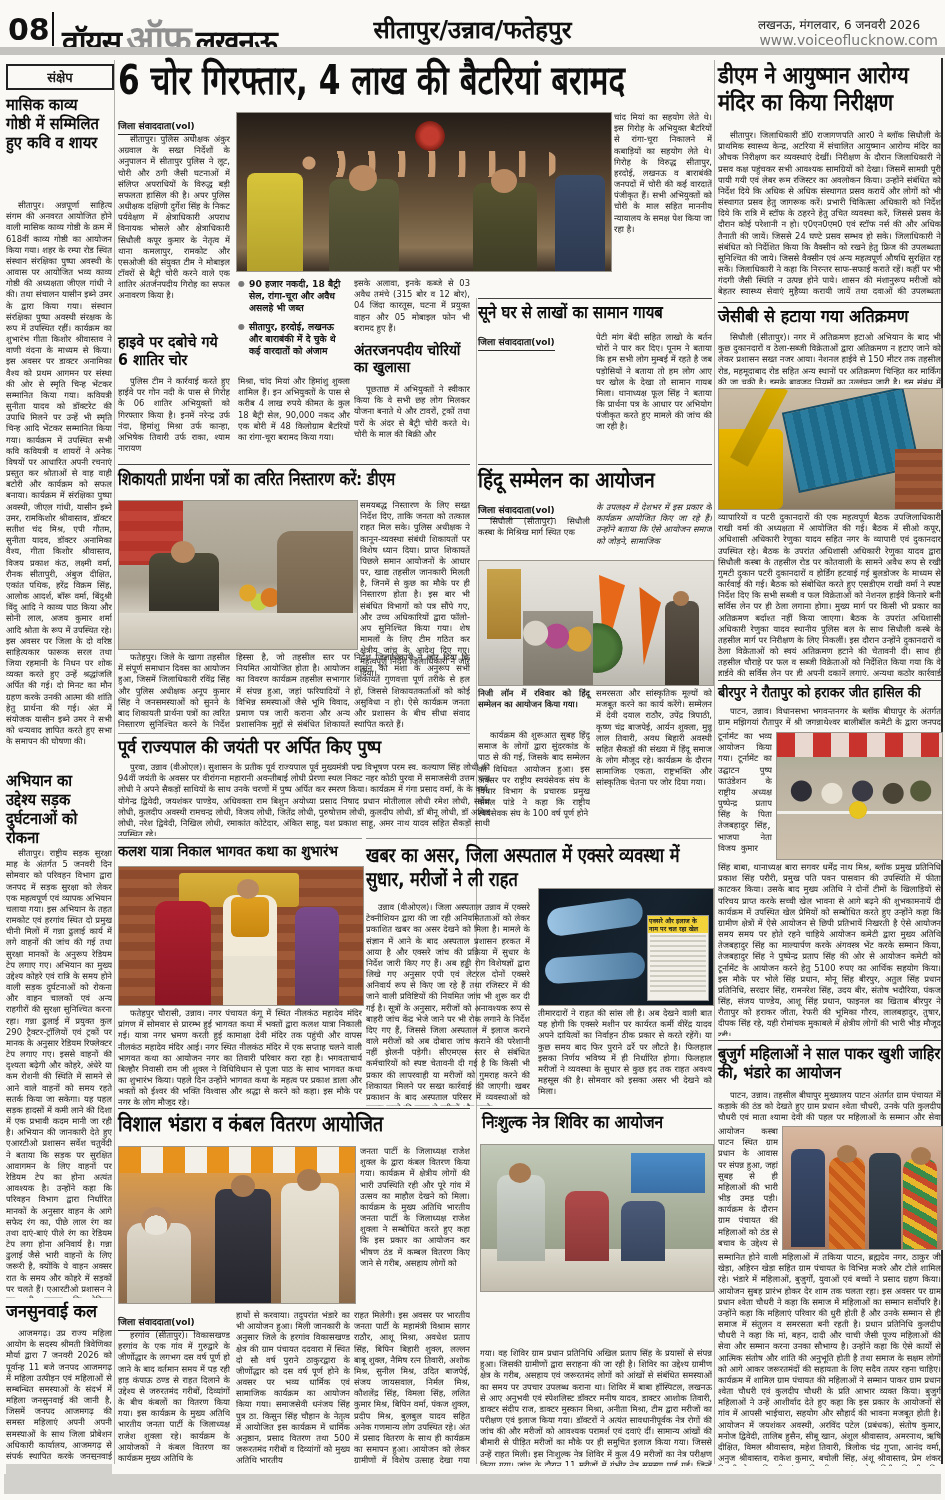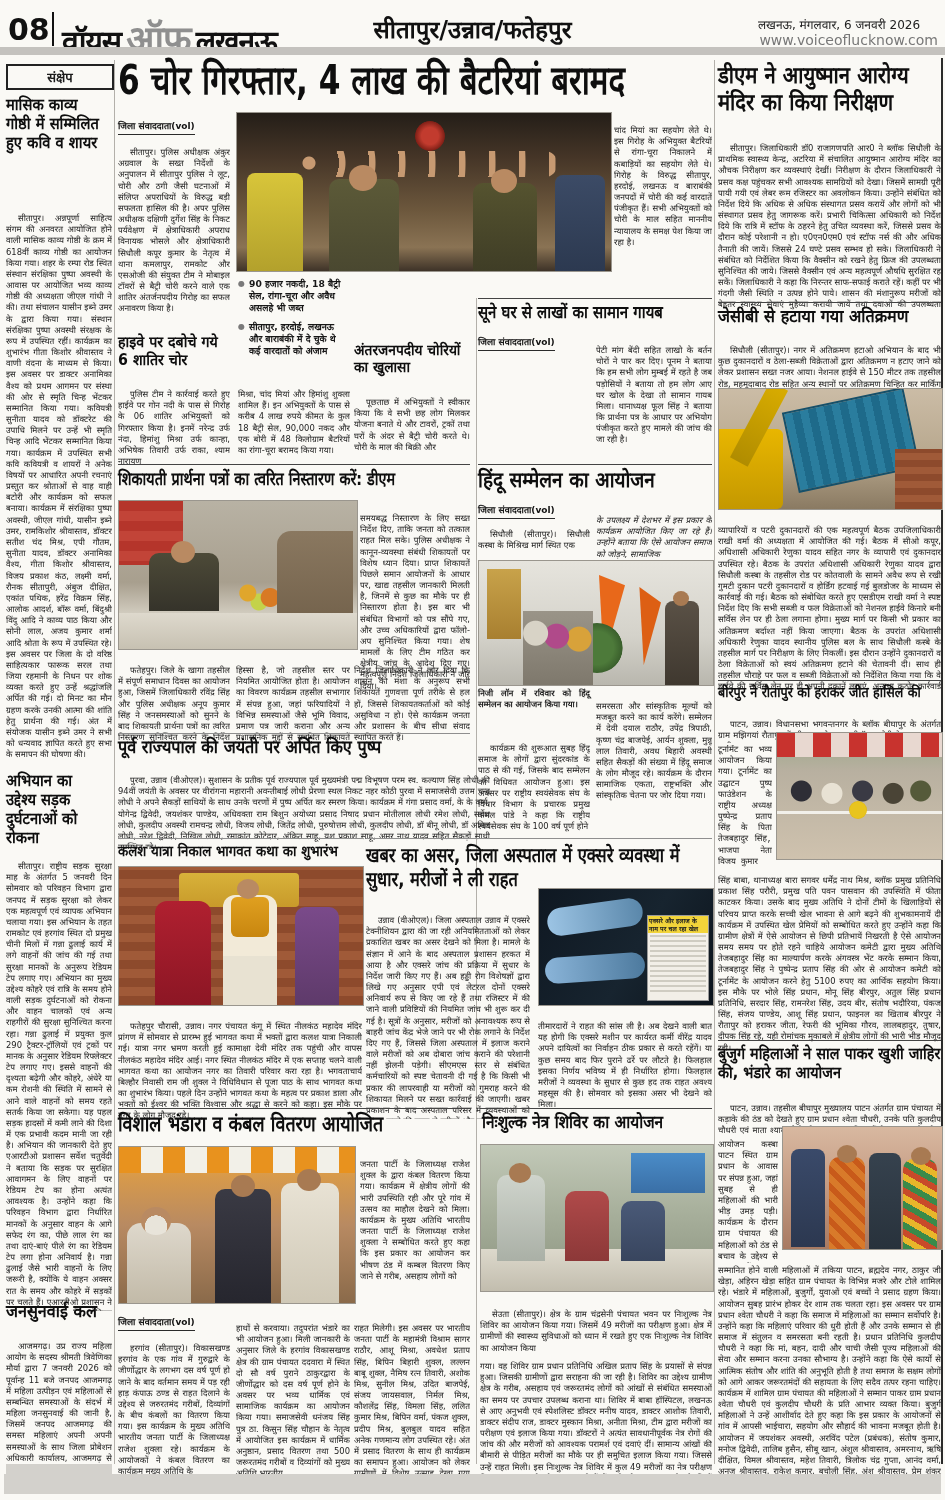--- a/index.html
+++ b/index.html
@@ -1,21 +1,21 @@
 <!DOCTYPE html>
 <html><head>
 <meta charset="utf-8">
 <style>
   html,body{margin:0;padding:0;background:#e9e9e9;}
   #page{position:relative;width:945px;height:1500px;margin:0 auto;background:#faf9f5;
         font-family:"DejaVu Sans","Liberation Sans",sans-serif;overflow:hidden;color:#1b1b1b;}
   .abs{position:absolute;}
   .hl{font-weight:700;color:#0e0e0e;transform-origin:0 0;line-height:1.12;white-space:nowrap;}
   .hlw{font-weight:700;color:#0e0e0e;transform-origin:0 0;line-height:1.18;}
-  .body{font-size:8.4px;line-height:1.33;text-align:justify;color:#1d1d1d;overflow:hidden;text-indent:12px;margin-top:13px;}
+  .body{font-size:8.4px;line-height:1.33;text-align:justify;color:#1d1d1d;overflow:hidden;text-indent:12px;}
   .nofirst{text-indent:0;}
   .byl{font-weight:700;font-size:9px;color:#111;border-bottom:1.3px solid #2b2b2b;padding-bottom:2px;display:inline-block;}
   .rule{background:#8f8f8f;height:1px;}
   .vrule{background:#b3b0aa;width:1px;}
   .ph{overflow:hidden;position:absolute;border:1px solid #9a968e;}
   .blob{position:absolute;border-radius:50%;}
   .cap{font-size:8.3px;line-height:1.3;font-weight:700;color:#222;text-align:justify;}
   .bullet-row{display:flex;gap:4px;font-size:9.2px;font-weight:700;line-height:1.3;margin-bottom:7px;color:#171717;}
   .bdot{color:#7a7a7a;font-size:8px;line-height:1.5;}
   .graybox{background:#d3d1cc;}
@@ -73,20 +73,21 @@
     <div class="bullet-row">
         <span class="bdot">●</span>
         <span>90 हजार नकदी, 18 बैट्री सेल, रांगा-चूरा और अवैध असलहे भी जब्त</span>
       </div>
     <div class="bullet-row">
         <span class="bdot">●</span>
         <span>सीतापुर, हरदोई, लखनऊ और बाराबंकी में दे चुके थे कई वारदातों को अंजाम</span>
       </div>
   </div>
   <div class="abs body nofirst" style="left:238px;top:376px;width:112px;height:88px;">मिश्रा, चांद मियां और हिमांशु शुक्ला शामिल हैं। इन अभियुक्तों के पास से करीब 4 लाख रुपये कीमत के कुल 18 बैट्री सेल, 90,000 नकद और एक बोरी में 48 किलोग्राम बैटरियों का रांगा-चूरा बरामद किया गया।</div>
+  <div class="abs body nofirst" style="left:354px;top:278px;width:116px;height:60px;">इसके अलावा, इनके कब्जे से 03 अवैध तमंचे (315 बोर व 12 बोर), 04 जिंदा कारतूस, घटना में प्रयुक्त वाहन और 05 मोबाइल फोन भी बरामद हुए हैं।</div>
   <div class="abs hlw" style="left:354px;top:342px;width:120px;font-size:14.5px;transform:scaleX(.95);">अंतरजनपदीय चोरियों का खुलासा</div>
   <div class="abs body" style="left:354px;top:384px;width:116px;height:80px;">पूछताछ में अभियुक्तों ने स्वीकार किया कि वे सभी छह लोग मिलकर योजना बनाते थे और टावरों, ट्रकों तथा घरों के अंदर से बैट्री चोरी करते थे। चोरी के माल की बिक्री और</div>
   <div class="abs body nofirst" style="left:614px;top:112px;width:98px;height:184px;">चांद मियां का सहयोग लेते थे। इस गिरोह के अभियुक्त बैटरियों से रांगा-चूरा निकालने में कबाड़ियों का सहयोग लेते थे। गिरोह के विरुद्ध सीतापुर, हरदोई, लखनऊ व बाराबंकी जनपदों में चोरी की कई वारदातें पंजीकृत हैं। सभी अभियुक्तों को चोरी के माल सहित माननीय न्यायालय के समक्ष पेश किया जा रहा है।</div>
 
   <div class="abs rule" style="left:478px;top:298px;width:234px;background:#444;"></div>
   <div class="abs hl" style="left:478px;top:303px;font-size:17px;transform:scaleX(.88);">सूने घर से लाखों का सामान गायब</div>
   <div class="abs" style="left:478px;top:330px;"><span class="byl">जिला संवाददाता(vol)</span></div>
   <div class="abs body nofirst" style="left:596px;top:332px;width:116px;height:130px;">पेटी मांग बेंदी सहित लाखो के बर्तन चोरों ने पार कर दिए। पूनम ने बताया कि हम सभी लोग मुम्बई में रहते है जब पड़ोसियों ने बताया तो हम लोग आए घर खोल के देखा तो सामान गायब मिला। थानाध्यक्ष फूल सिंह ने बताया कि प्रार्थना पत्र के आधार पर अभियोग पंजीकृत करते हुए मामले की जांच की जा रही है।</div>
 
   <div class="abs rule" style="left:118px;top:464px;width:352px;background:#444;"></div>
@@ -171,21 +172,20 @@
   <div class="abs rule" style="left:480px;top:1108px;width:232px;background:#444;"></div>
   <div class="abs hl" style="left:482px;top:1113px;font-size:17.5px;transform:scaleX(.88);">निःशुल्क नेत्र शिविर का आयोजन</div>
   <div class="ph" style="left:480px;top:1144px;width:232px;height:146px;background:linear-gradient(180deg,#c2c9b8 0%,#a8b09c 45%,#8a927e 100%);">
     <div class="abs" style="left:150px;top:8px;width:74px;height:40px;background:linear-gradient(#4a8cc8,#3a6fa6);"></div>
     <div class="abs" style="left:0;top:104px;width:232px;height:42px;background:linear-gradient(#ddd9cc,#c2bdae);"></div>
     <div class="abs" style="left:16px;top:30px;width:48px;height:86px;background:linear-gradient(#cfd4cc,#aab0a6);border-radius:10px 10px 0 0;"></div>
     <div class="blob" style="left:28px;top:18px;width:22px;height:20px;background:#a87a52;"></div>
     <div class="abs" style="left:84px;top:46px;width:44px;height:70px;background:linear-gradient(#b04a4a,#8c3838);border-radius:10px 10px 0 0;"></div>
     <div class="abs" style="left:140px;top:56px;width:44px;height:60px;background:linear-gradient(#4a5a78,#38455e);border-radius:10px 10px 0 0;"></div>
   </div>
-  <div class="abs body" style="left:480px;top:1296px;width:232px;height:84px;">सेउता (सीतापुर)। क्षेत्र के ग्राम चंद्रसेनी पंचायत भवन पर निःशुल्क नेत्र शिविर का आयोजन किया गया। जिसमें 49 मरीजों का परीक्षण हुआ। क्षेत्र में ग्रामीणों की स्वास्थ्य सुविधाओं को ध्यान में रखते हुए एक निःशुल्क नेत्र शिविर का आयोजन किया</div>
   <div class="abs body nofirst" style="left:480px;top:1348px;width:232px;height:118px;">गया। वह शिविर ग्राम प्रधान प्रतिनिधि अखिल प्रताप सिंह के प्रयासों से संपन्न हुआ। जिसकी ग्रामीणों द्वारा सराहना की जा रही है। शिविर का उद्देश्य ग्रामीण क्षेत्र के गरीब, असहाय एवं जरूरतमंद लोगों को आंखों से संबंधित समस्याओं का समय पर उपचार उपलब्ध कराना था। शिविर में बाबा हॉस्पिटल, लखनऊ से आए अनुभवी एवं स्पेशलिस्ट डॉक्टर मनीष यादव, डाक्टर आशोक तिवारी, डाक्टर संदीप राज, डाक्टर मुस्कान मिश्रा, अनीता मिश्रा, टीम द्वारा मरीजों का परीक्षण एवं इलाज किया गया। डॉक्टरों ने अत्यंत सावधानीपूर्वक नेत्र रोगों की जांच की और मरीजों को आवश्यक परामर्श एवं दवाएं दीं। सामान्य आंखों की बीमारी से पीड़ित मरीजों का मौके पर ही समुचित इलाज किया गया। जिससे उन्हें राहत मिली। इस निःशुल्क नेत्र शिविर में कुल 49 मरीजों का नेत्र परीक्षण किया गया। जांच के दौरान 11 मरीजों में गंभीर नेत्र समस्या पाई गई। जिन्हें बेहतर इलाज के लिए बाबा हॉस्पिटल लखनऊ रेफर किया गया। इन सभी मरीजों को अस्पताल ले जाने की समुचित व्यवस्था भी कराई गई। जिससे उन्हें किसी प्रकार की असुविधा न हो। शिविर के दौरान ग्राम प्रधान प्रतिनिधि अखिल ने कहा कि ग्रामीणों के स्वास्थ्य की चिंता उनकी प्राथमिकता है और आगे भी ऐसे स्वास्थ्य शिविरों का आयोजन कराया जाएगा। इस मौके पर अखिल प्रताप, नटनगर यादव, अनूप कुमार दीक्षित, राकेश कुमार दीक्षित, अनामिका सिंह, महेंद्र राज, प्रमोद कुमार, विनोद कुमार, राजीव सिंह रानु, किशन दिवाकर आदि लोग मौजूद रहे।</div>
 
   <div class="abs hlw" style="left:718px;top:62px;width:252px;font-size:23px;transform:scaleX(.88);">डीएम ने आयुष्मान आरोग्य मंदिर का किया निरीक्षण</div>
   <div class="abs body" style="left:718px;top:130px;width:223px;height:168px;">सीतापुर। जिलाधिकारी डॉ0 राजागणपति आर0 ने ब्लॉक सिधौली के प्राथमिक स्वास्थ्य केन्द्र, अटरिया में संचालित आयुष्मान आरोग्य मंदिर का औचक निरीक्षण कर व्यवस्थाएं देखीं। निरीक्षण के दौरान जिलाधिकारी ने प्रसव कक्ष पहुंचकर सभी आवश्यक सामग्रियों को देखा। जिसमें सामग्री पूरी पायी गयी एवं लेबर रूम रजिस्टर का अवलोकन किया। उन्होंने संबंधित को निर्देश दिये कि अधिक से अधिक संस्थागत प्रसव करायें और लोगों को भी संस्थागत प्रसव हेतु जागरूक करें। प्रभारी चिकित्सा अधिकारी को निर्देश दिये कि रात्रि में स्टॉफ के ठहरने हेतु उचित व्यवस्था करें, जिससे प्रसव के दौरान कोई परेशानी न हो। ए0एन0एम0 एवं स्टॉफ नर्स की और अधिक तैनाती की जायें। जिससे 24 घण्टे प्रसव सम्भव हो सके। जिलाधिकारी ने संबंधित को निर्देशित किया कि वैक्सीन को रखने हेतु फ्रिज की उपलब्धता सुनिश्चित की जाये। जिससे वैक्सीन एवं अन्य महत्वपूर्ण औषधि सुरक्षित रह सकें। जिलाधिकारी ने कहा कि निरन्तर साफ-सफाई कराते रहें। कहीं पर भी गंदगी जैसी स्थिति न उत्पन्न होने पाये। शासन की मंशानुरूप मरीजों को बेहतर स्वास्थ्य सेवाएं मुहैय्या करायी जायें तथा दवाओं की उपलब्धता पर्याप्त मात्रा में बनाये रखें।</div>
 
   <div class="abs rule" style="left:718px;top:302px;width:223px;background:#444;"></div>
   <div class="abs hl" style="left:718px;top:307px;font-size:17px;transform:scaleX(.95);">जेसीबी से हटाया गया अतिक्रमण</div>
   <div class="abs body" style="left:718px;top:332px;width:223px;height:52px;">सिधौली (सीतापुर)। नगर में अतिक्रमण हटाओ अभियान के बाद भी कुछ दुकानदारों व ठेला-सब्जी विक्रेताओं द्वारा अतिक्रमण न हटाए जाने को लेकर प्रशासन सख्त नजर आया। नेशनल हाईवे से 150 मीटर तक तहसील रोड, महमूदाबाद रोड सहित अन्य स्थानों पर अतिक्रमण चिन्हित कर मार्किंग की जा चुकी है। इसके बावजूद नियमों का उल्लंघन जारी है। इस संबंध में रविवार को</div>
   <div class="ph" style="left:718px;top:388px;width:223px;height:120px;background:linear-gradient(180deg,#cbbca6 0%,#b8a88e 55%,#8a7a62 100%);">
     <div class="abs" style="left:-6px;top:40px;width:70px;height:80px;background:linear-gradient(#e8b600,#c49800);border-radius:6px;"></div>

